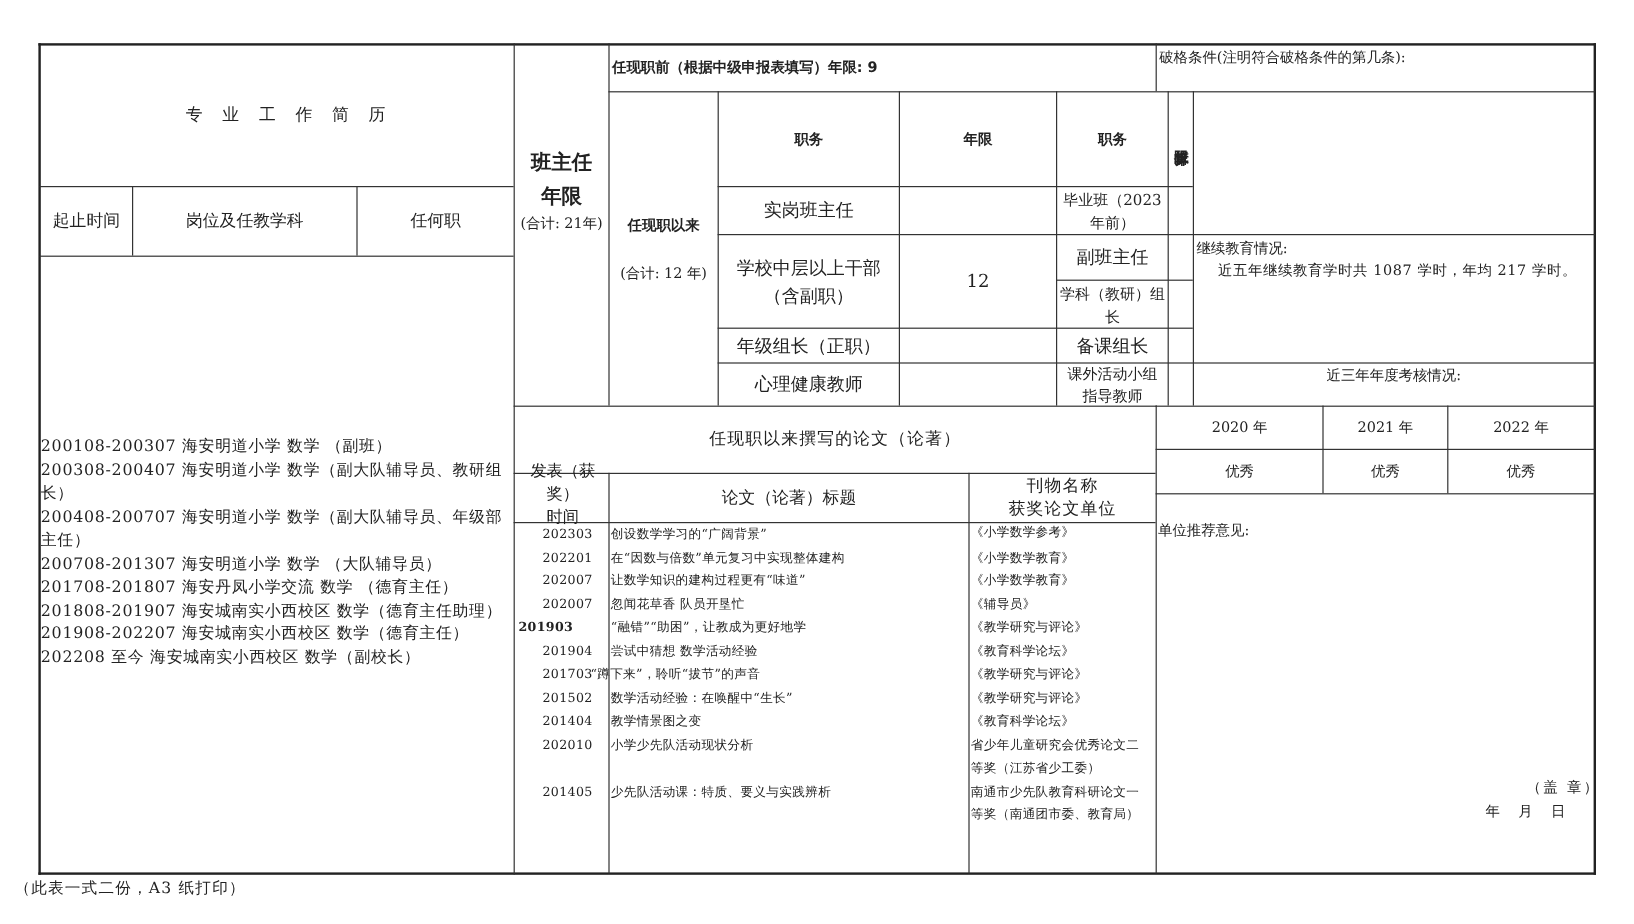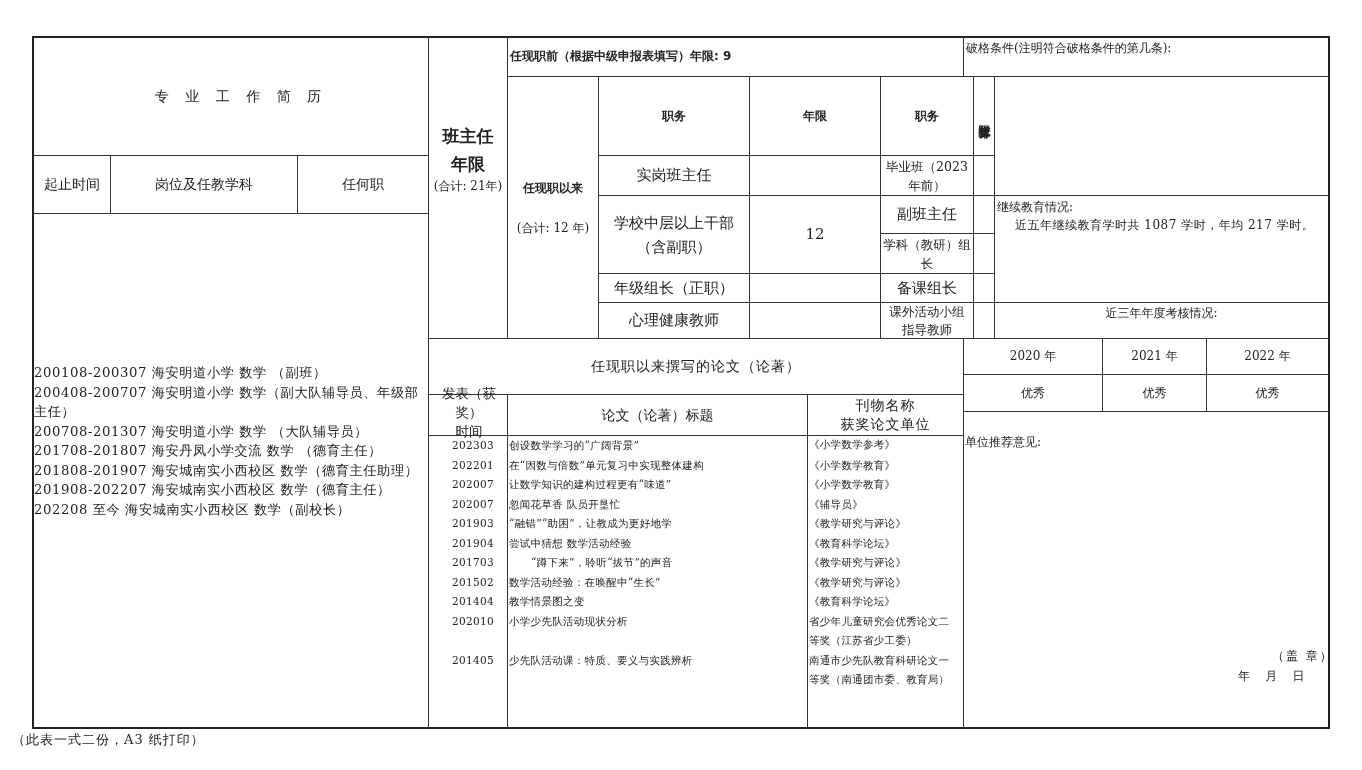--- a/index.html
+++ b/index.html
@@ -32,20 +32,21 @@
 <div class="vl" style="left:110px;top:155px;height:58px;"></div>
 <div class="vl" style="left:297px;top:155px;height:58px;"></div>
 
 <div class="cell sp" style="left:34px;top:37px;width:394px;height:118px;font-size:14px;">专 业 工 作 简 历</div>
 <div class="cell" style="left:34px;top:156px;width:76px;height:57px;font-size:14px;">起止时间</div>
 <div class="cell" style="left:111px;top:156px;width:186px;height:57px;font-size:14px;">岗位及任教学科</div>
 <div class="cell" style="left:298px;top:156px;width:130px;height:57px;font-size:14px;font-family:Liberation Serif, serif;">任何职</div>
 
 <div class="hist" style="top:363px;">
   <div>200108-200307 海安明道小学  数学  （副班）</div>
+  <div>200308-200407 海安明道小学  数学（副大队辅导员、教研组长）</div>
   <div>200408-200707 海安明道小学 数学（副大队辅导员、年级部主任）</div>
   <div>200708-201307 海安明道小学  数学  （大队辅导员）</div>
   <div>201708-201807 海安丹凤小学交流 数学 （德育主任）</div>
   <div>201808-201907 海安城南实小西校区 数学（德育主任助理）</div>
   <div>201908-202207 海安城南实小西校区 数学（德育主任）</div>
   <div>202208 至今   海安城南实小西校区   数学（副校长）</div>
 </div>
 
 <div class="vl" style="left:507px;top:36px;height:302px;"></div>
 <div class="hl" style="left:428px;top:338px;width:536px;"></div>
@@ -143,30 +144,30 @@
   <div class="paper" style="left:809px;top:455.5px;">《小学数学教育》</div>
 
   <div class="paper" style="left:452px;top:475px;">202007</div>
   <div class="paper" style="left:509px;top:475px;">让数学知识的建构过程更有“味道”</div>
   <div class="paper" style="left:809px;top:475px;">《小学数学教育》</div>
 
   <div class="paper" style="left:452px;top:494.5px;">202007</div>
   <div class="paper" style="left:509px;top:494.5px;">忽闻花草香 队员开垦忙</div>
   <div class="paper" style="left:809px;top:494.5px;">《辅导员》</div>
 
-  <div class="paper" style="left:452px;top:514px;">201903</div>
+  <div class="paper" style="left:432px;top:514px;font-weight:bold;">201903</div>
   <div class="paper" style="left:509px;top:514px;">“融错”“助困”，让教成为更好地学</div>
   <div class="paper" style="left:809px;top:514px;">《教学研究与评论》</div>
 
   <div class="paper" style="left:452px;top:533.5px;">201904</div>
   <div class="paper" style="left:509px;top:533.5px;">尝试中猜想 数学活动经验</div>
   <div class="paper" style="left:809px;top:533.5px;">《教育科学论坛》</div>
 
   <div class="paper" style="left:452px;top:553px;">201703</div>
-  <div class="paper" style="left:531px;top:553px;text-align:right;">“蹲下来”，聆听“拔节”的声音</div>
+  <div class="paper" style="left:492px;top:553px;text-align:right;">“蹲下来”，聆听“拔节”的声音</div>
   <div class="paper" style="left:809px;top:553px;">《教学研究与评论》</div>
 
   <div class="paper" style="left:452px;top:572.5px;">201502</div>
   <div class="paper" style="left:509px;top:572.5px;">数学活动经验：在唤醒中“生长”</div>
   <div class="paper" style="left:809px;top:572.5px;">《教学研究与评论》</div>
 
   <div class="paper" style="left:452px;top:592px;">201404</div>
   <div class="paper" style="left:509px;top:592px;">教学情景图之变</div>
   <div class="paper" style="left:809px;top:592px;">《教育科学论坛》</div>
 

